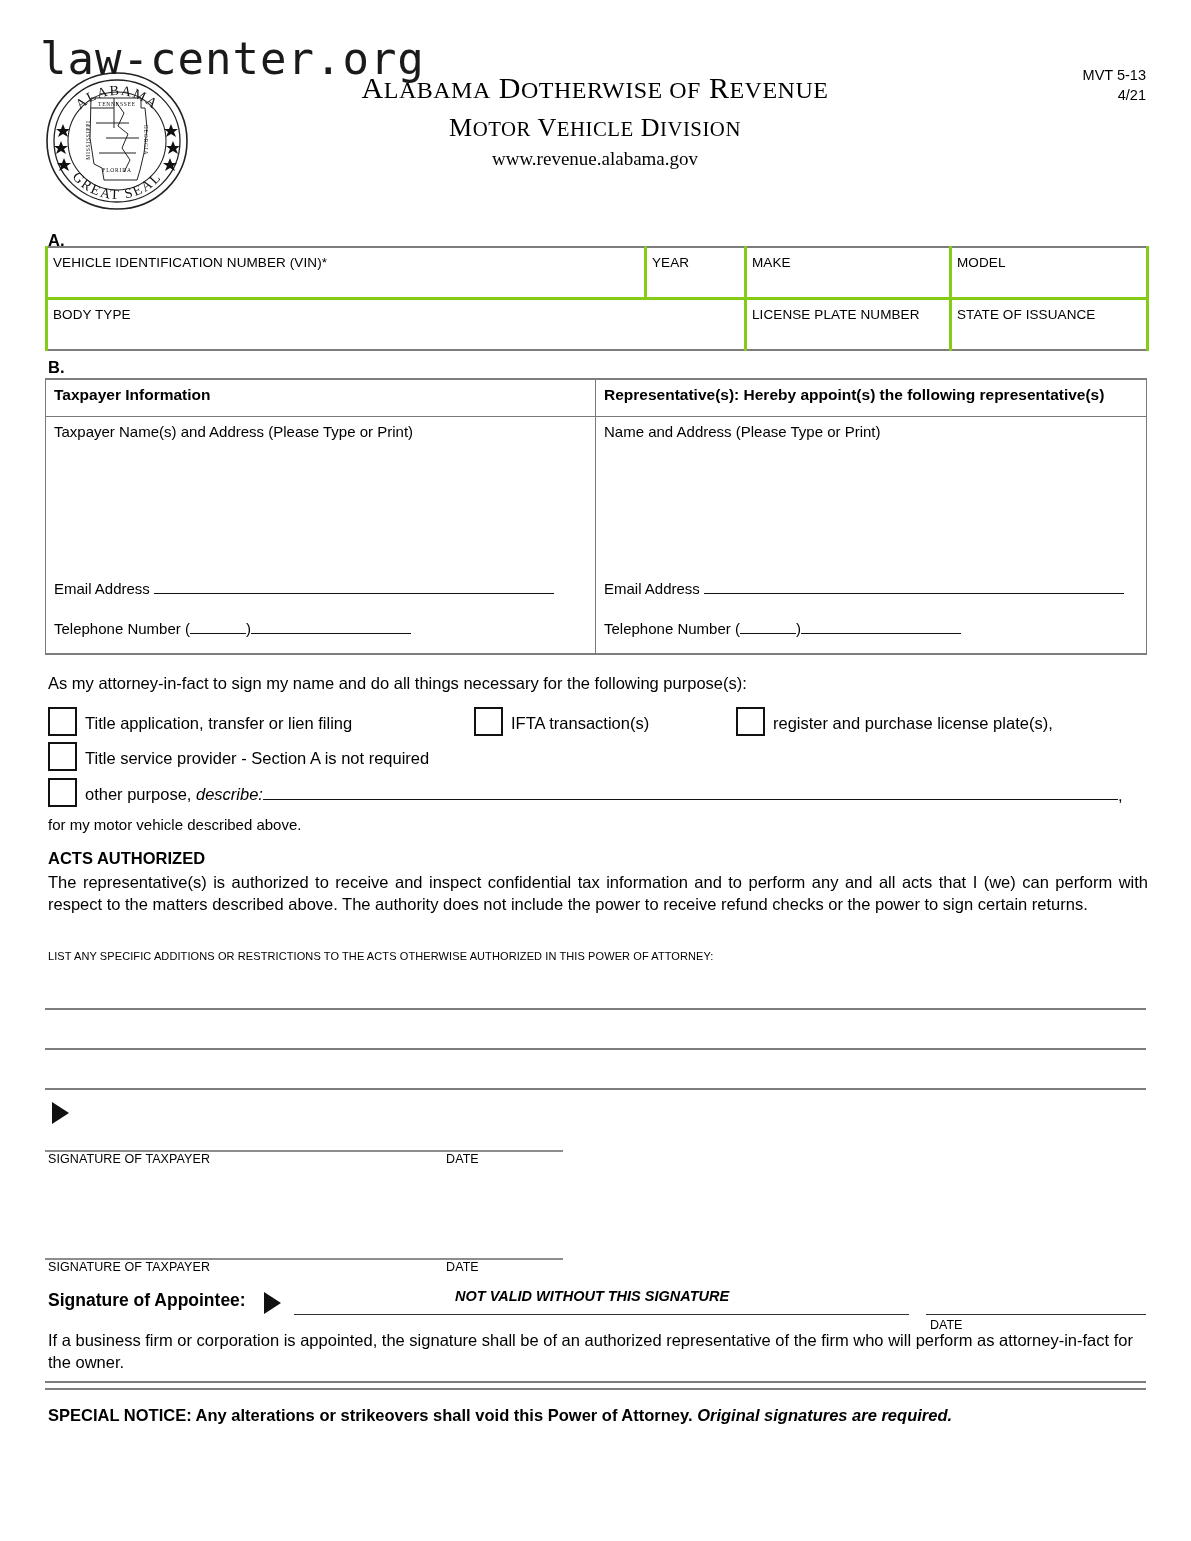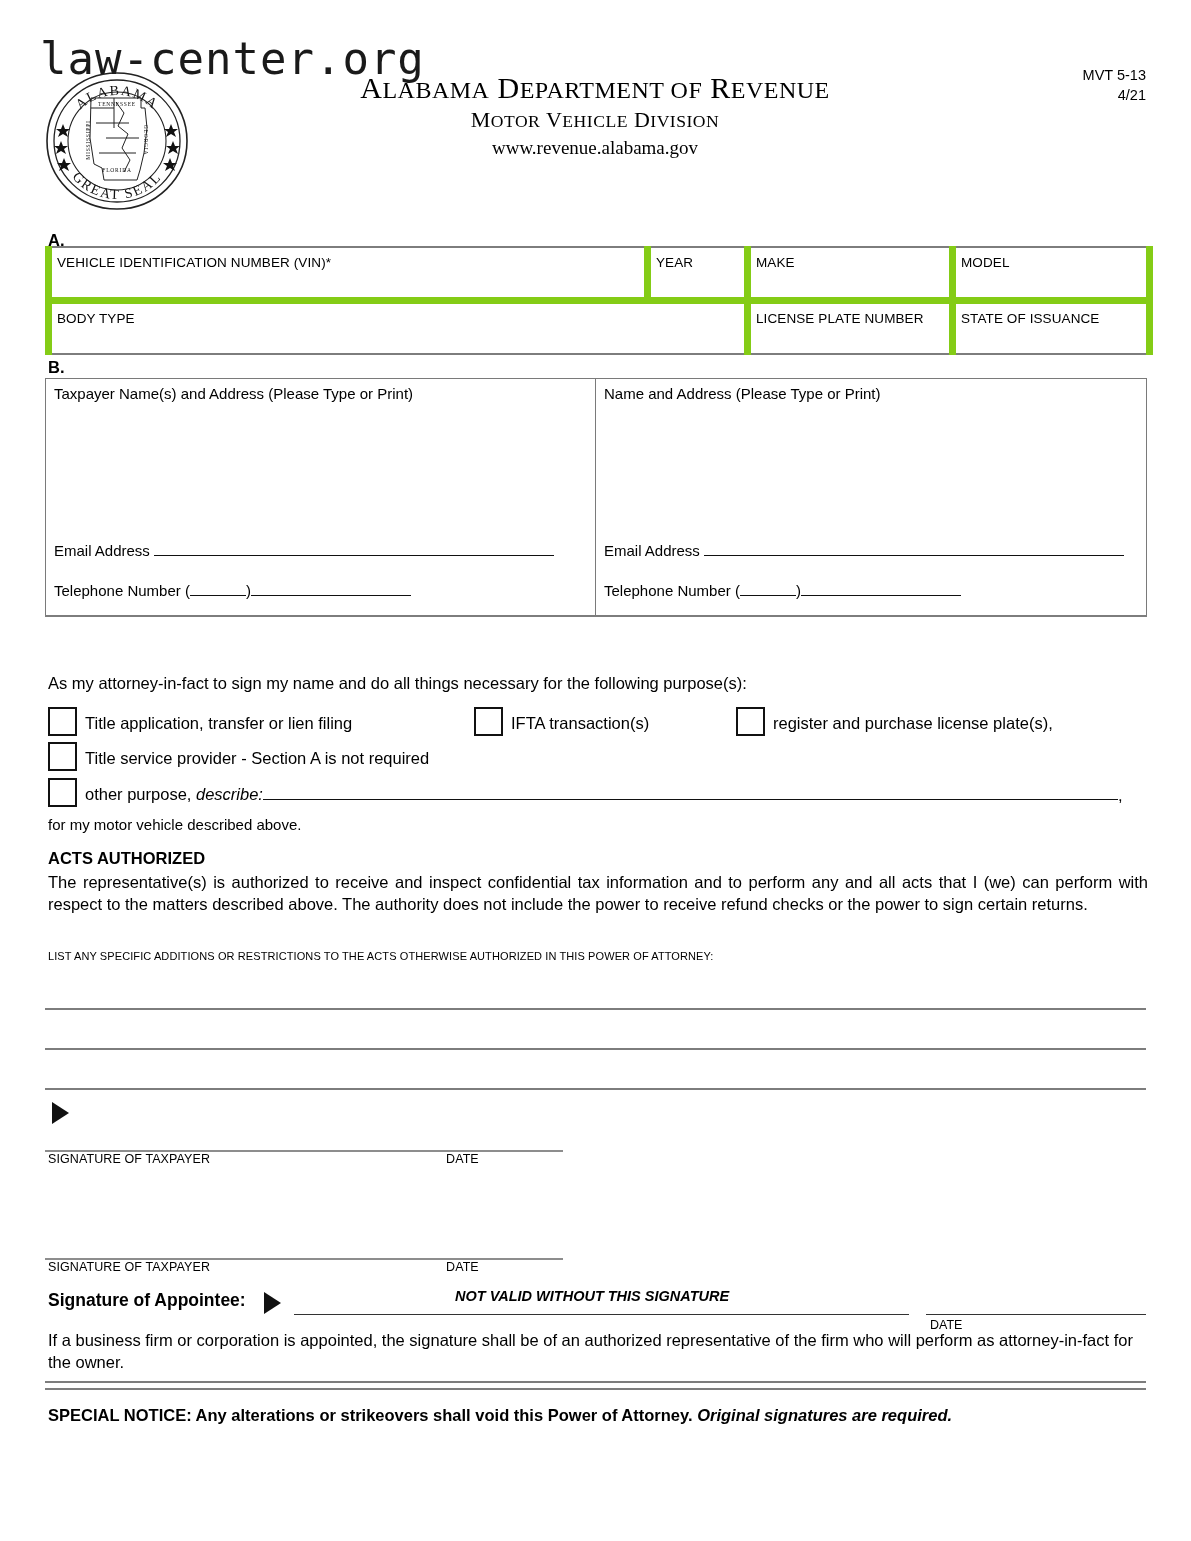--- a/index.html
+++ b/index.html
@@ -49,24 +49,24 @@
     text-align: center;
     font-family: "Liberation Serif", serif;
   }
   .hdr-line1 {
     font-size: 30px;
     letter-spacing: 0.5px;
     line-height: 1.08;
     white-space: nowrap;
   }
   .hdr-line2 {
-    font-size: 22px;
+    font-size: 26px;
     letter-spacing: 0.5px;
     line-height: 1.18;
-    margin-top: 3px;
+    margin-top: 9px;
     white-space: nowrap;
   }
   .hdr-line3 {
     font-size: 19px;
     line-height: 1.2;
     margin-top: 4px;
   }
   .hdr-title {
     font-size: 38px;
     margin-top: 6px;
@@ -94,21 +94,21 @@
   .tableA {
     position: absolute;
     left: 45px;
     top: 246px;
     width: 1101px;
     border-collapse: collapse;
     table-layout: fixed;
     border-radius: 24px;
   }
   .tableA td {
-    border: 7px solid #84cc16;
+    border: 3px solid #84cc16;
     vertical-align: top;
     padding: 5px 0 0 5px;
     height: 44px;
   }
   .tableA tr.r1 td { border-top: 2px solid #7d7d7d; }
   .tableA tr.r2 td { border-bottom: 2px solid #7d7d7d; }
   .cellcap {
     font-size: 13.5px;
     letter-spacing: 0.1px;
     white-space: nowrap;
@@ -341,21 +341,21 @@
         <path d="M72 34 L80 45 L74 58 L84 66 L78 80 L86 92 L80 104"></path>
       </g>
       <text x="73" y="38" font-family="Liberation Serif, serif" font-size="5.5" fill="#111" text-anchor="middle" letter-spacing="0.8">TENNESSEE</text>
       <text x="73" y="104" font-family="Liberation Serif, serif" font-size="5.5" fill="#111" text-anchor="middle" letter-spacing="0.8">FLORIDA</text>
       <text x="46" y="72" font-family="Liberation Serif, serif" font-size="5.5" fill="#111" text-anchor="middle" letter-spacing="0.8" transform="rotate(-90 46 72)">MISSISSIPPI</text>
       <text x="100" y="72" font-family="Liberation Serif, serif" font-size="5.5" fill="#111" text-anchor="middle" letter-spacing="0.8" transform="rotate(90 100 72)">GEORGIA</text>
     </svg>
   </div>
 
   <div class="header-center">
-    <div class="hdr-line1">A<span class="smallcap">LABAMA</span> D<span class="smallcap">EPARTMENT OF</span> R<span class="smallcap">EVENUE</span></div>
+    <div class="hdr-line1">A<span class="smallcap">LABAMA</span> D<span class="smallcap">OTHERWISE OF</span> R<span class="smallcap">EVENUE</span></div>
     <div class="hdr-line2">M<span class="smallcap">OTOR</span> V<span class="smallcap">EHICLE</span> D<span class="smallcap">IVISION</span></div>
     <div class="hdr-line3">www.revenue.alabama.gov</div>
   </div>
 
   <div class="form-no">
     <div>MVT 5-13</div>
     <div>4/21</div>
   </div>
 
   <div class="sec-letter" style="left:48px; top:231px;">A.</div>
@@ -384,20 +384,24 @@
 
   <div class="sec-letter" style="left:48px; top:358px;">B.</div>
 
   <table class="tableB">
     <colgroup>
       <col style="width:550px">
       <col style="width:551px">
     </colgroup>
     <tbody>
       <tr>
+        <td class="bhead">Taxpayer Information</td>
+        <td class="bhead">Representative(s): Hereby appoint(s) the following representative(s)</td>
+      </tr>
+      <tr>
         <td class="bbody">
           <div>Taxpayer Name(s) and Address (Please Type or Print)</div>
           <div class="subline email"><span>Email Address</span> <span class="ulfill" style="width:400px"></span></div>
           <div class="subline phone"><span>Telephone Number (</span><span class="ulfill" style="width:56px"></span>)<span class="ulfill" style="width:160px"></span></div>
         </td>
         <td class="bbody">
           <div>Name and Address (Please Type or Print)</div>
           <div class="subline email"><span>Email Address</span> <span class="ulfill" style="width:420px"></span></div>
           <div class="subline phone"><span>Telephone Number (</span><span class="ulfill" style="width:56px"></span>)<span class="ulfill" style="width:160px"></span></div>
         </td>

